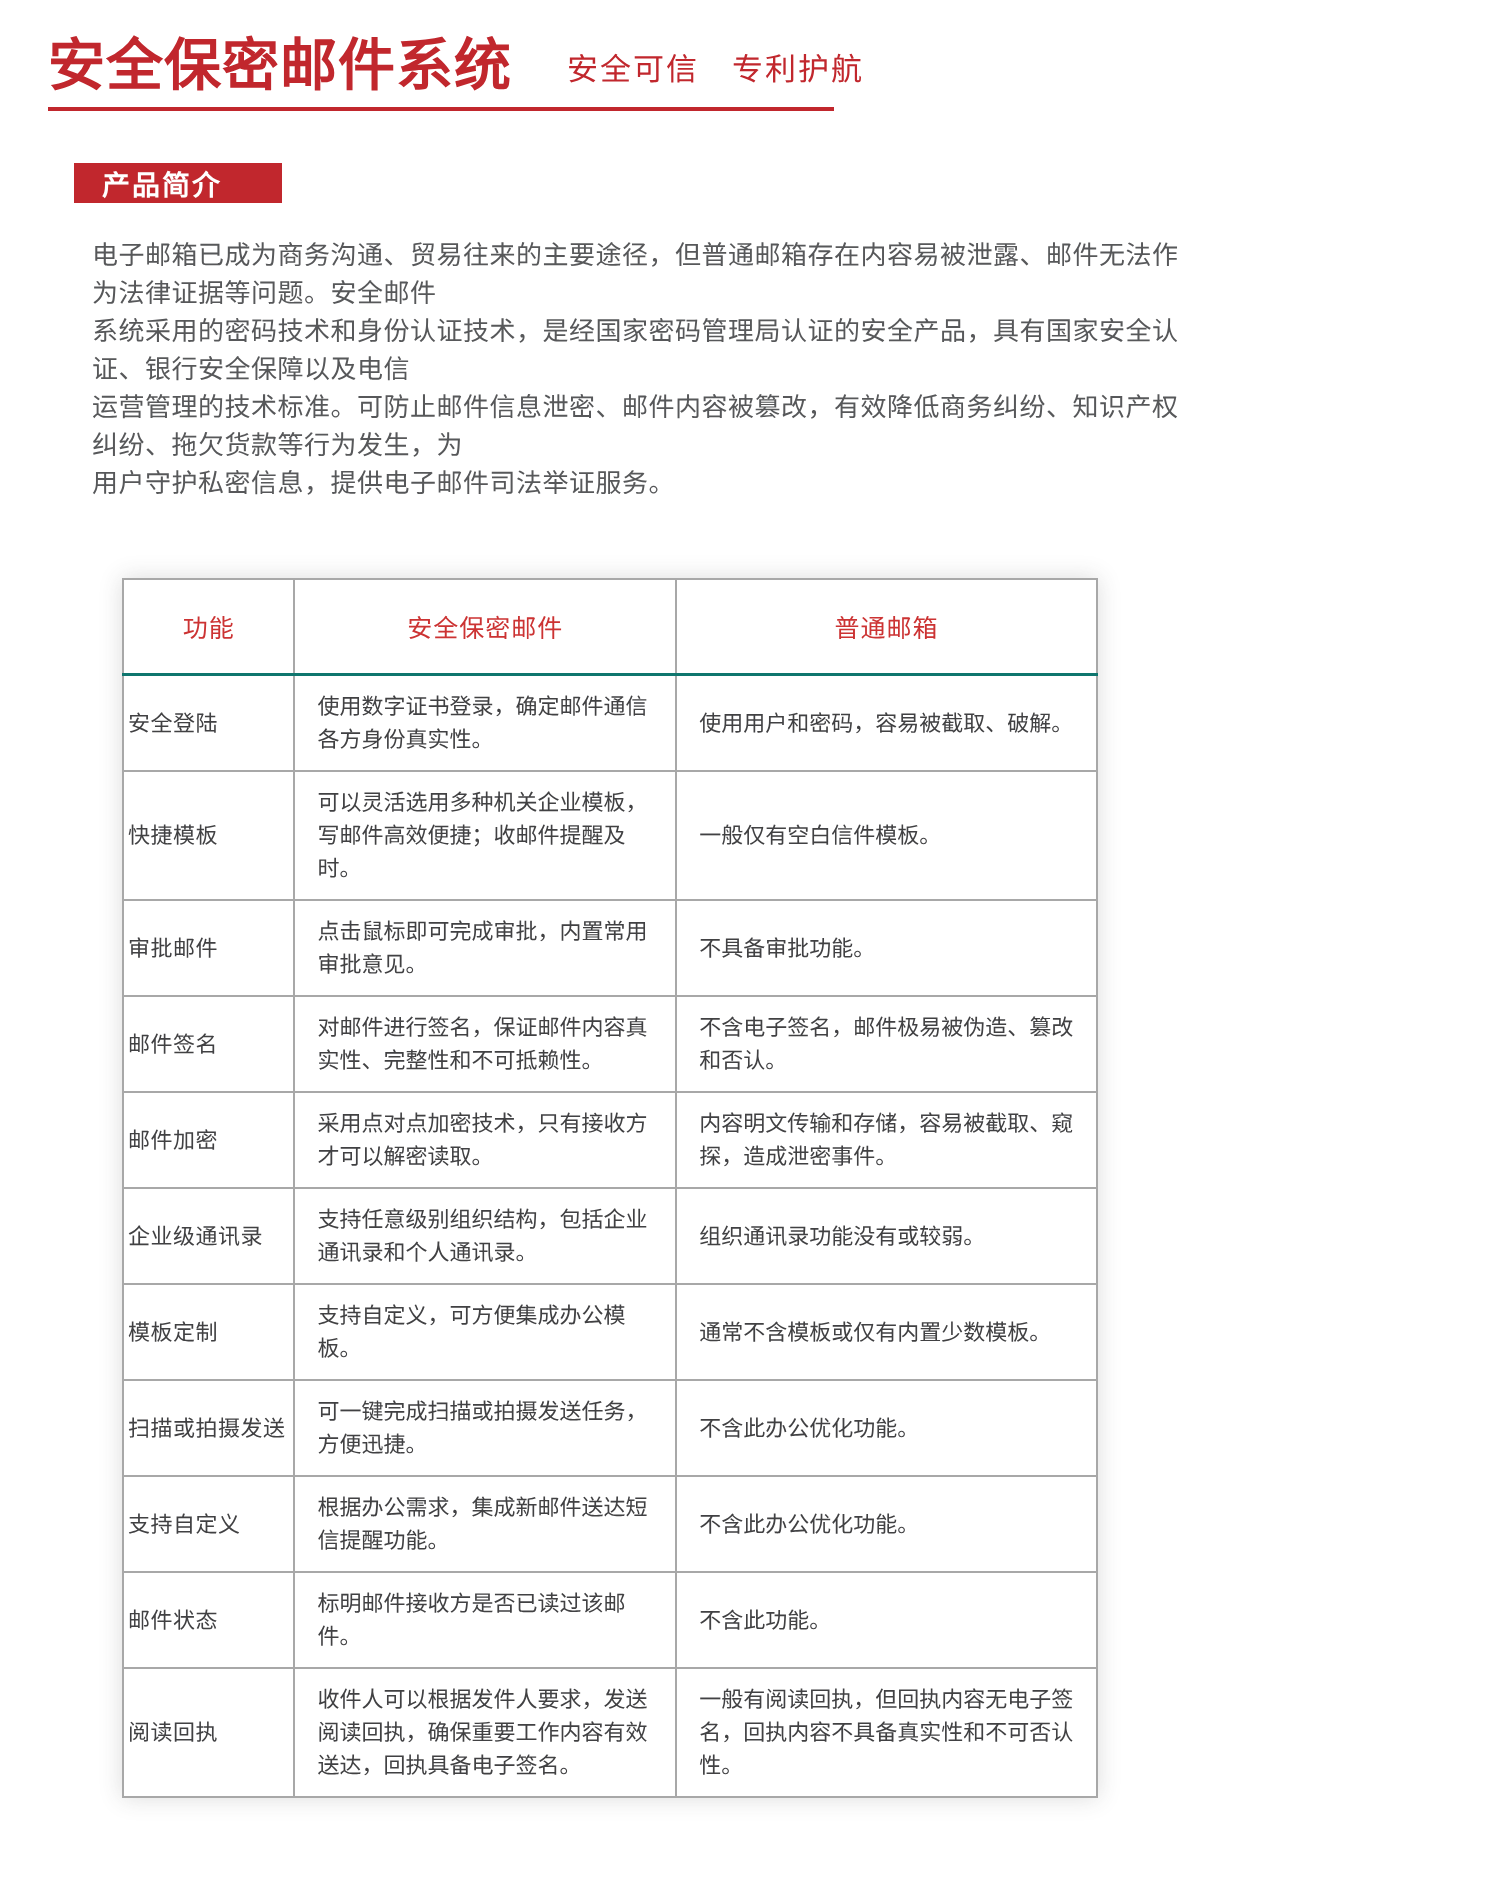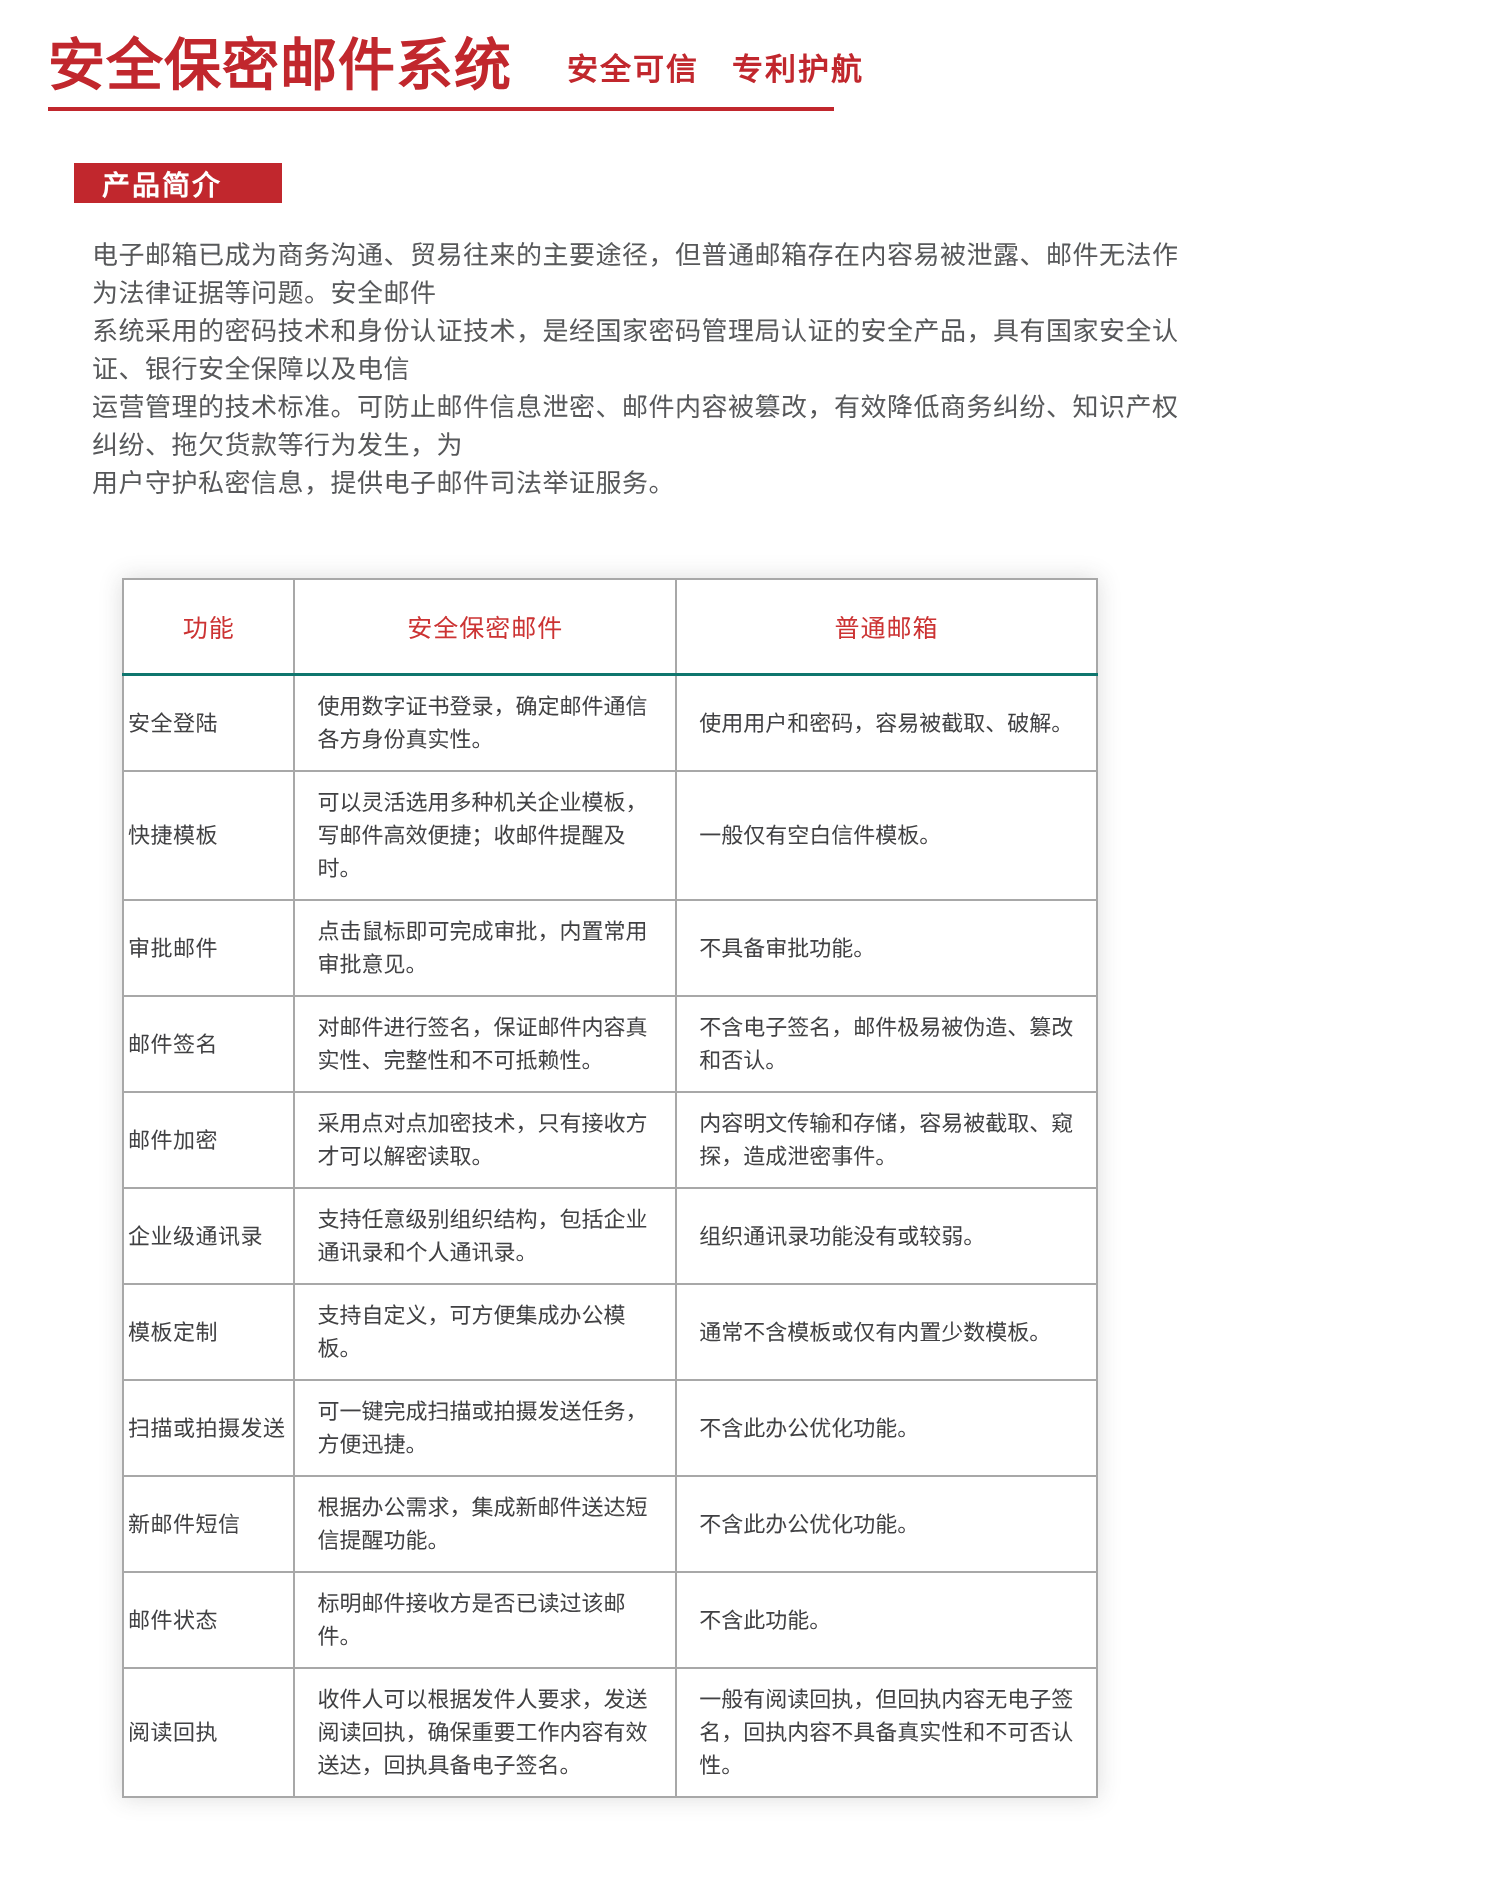--- a/index.html
+++ b/index.html
@@ -15,21 +15,21 @@
   
   .title-row {
     display:flex; align-items:flex-end;
     padding-left:48px;
   }
   .main-title {
     font-size:57px; font-weight:bold; color:#c1272d;
     letter-spacing:1px; line-height:1.1;
   }
   .sub-title {
-    font-size:31px; font-weight:bold; color:#c1272d;
+    font-size:31px; font-weight:normal; color:#c1272d;
     margin-left:55px; margin-bottom:8px; letter-spacing:2px;
   }
   .title-underline {
     height:4px; background:#c1272d;
     width:786px; margin:10px 0 0 48px;
   }
 
   
   .section-heading {
     display:flex; align-items:flex-start;
@@ -162,21 +162,21 @@
           <td class="feat">模板定制</td>
           <td class="desc">支持自定义，可方便集成办公模板。</td>
           <td class="desc">通常不含模板或仅有内置少数模板。</td>
         </tr>
         <tr>
           <td class="feat">扫描或拍摄发送</td>
           <td class="desc">可一键完成扫描或拍摄发送任务，方便迅捷。</td>
           <td class="desc">不含此办公优化功能。</td>
         </tr>
         <tr>
-          <td class="feat">新邮件短信</td>
+          <td class="feat">支持自定义</td>
           <td class="desc">根据办公需求，集成新邮件送达短信提醒功能。</td>
           <td class="desc">不含此办公优化功能。</td>
         </tr>
         <tr>
           <td class="feat">邮件状态</td>
           <td class="desc">标明邮件接收方是否已读过该邮件。</td>
           <td class="desc">不含此功能。</td>
         </tr>
         <tr>
           <td class="feat">阅读回执</td>

